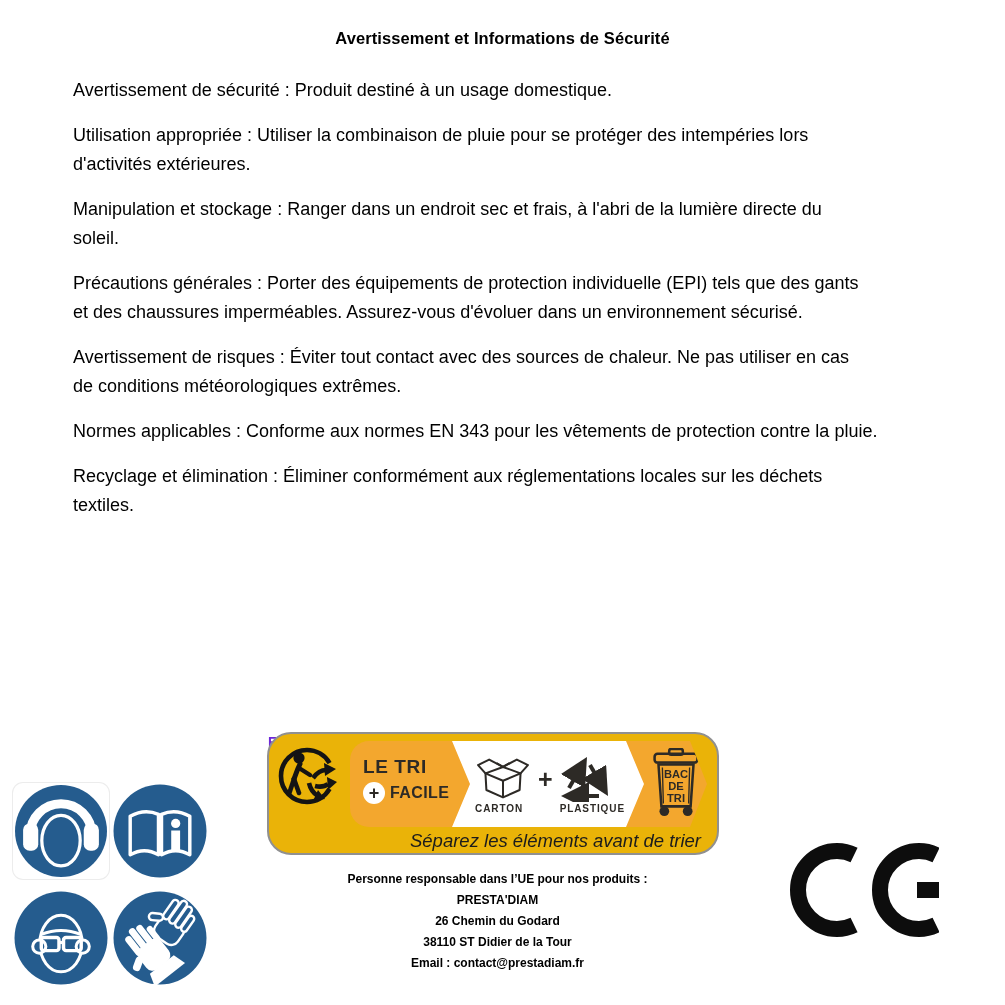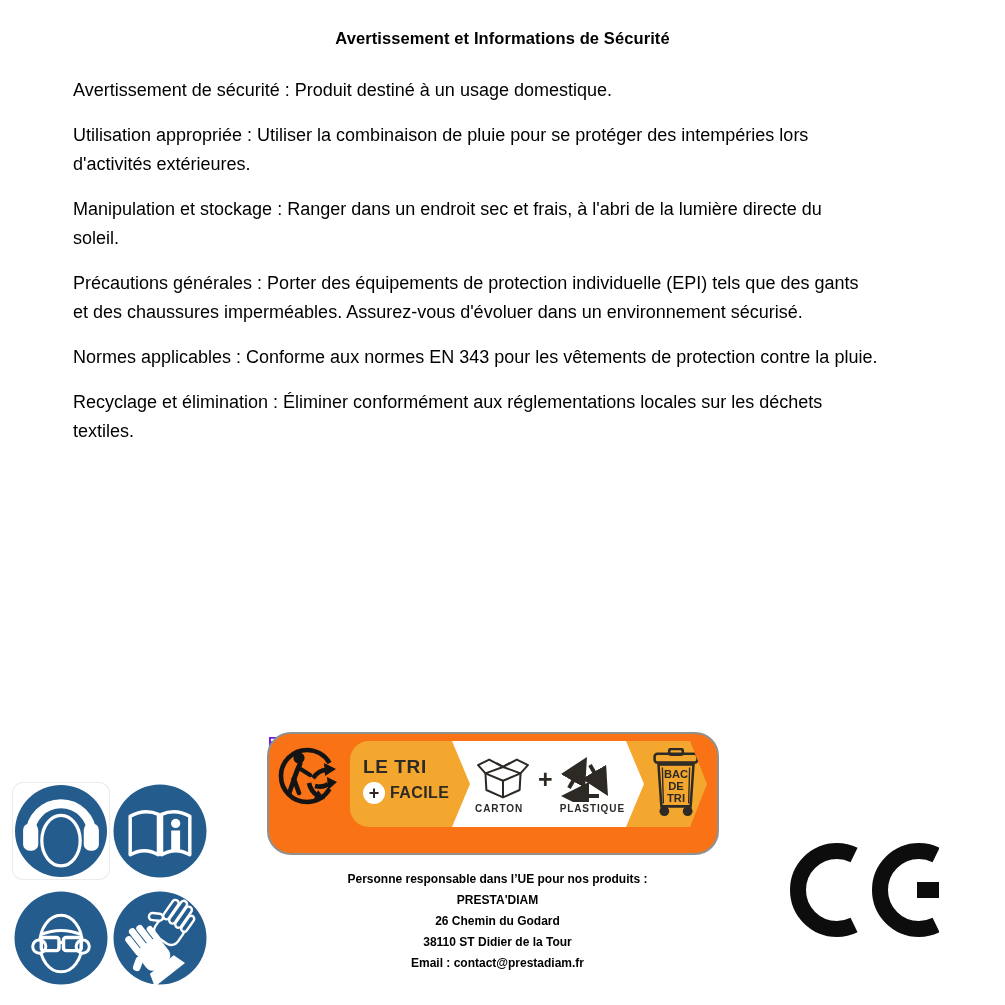--- a/index.html
+++ b/index.html
@@ -23,21 +23,21 @@
     display:grid; grid-template-columns:96px 96px; gap:11px 3px;
   }
   .icon-tile { width:96px; height:96px; }
   .icon-tile.sticker { background:#fff; border-radius:10px; box-shadow:0 0 0 1px #ececec; }
   .icon-tile svg { display:block; }
 
   
   .fr-code { position:absolute; left:268px; top:734px; font-weight:bold; font-size:14px; color:#6d28d9; }
   .tri-box {
     position:absolute; left:267px; top:732px; width:452px; height:123px;
-    background:#f97316; border:2px solid #909090; border-radius:24px; box-sizing:border-box;
+    background:#eab308; border:2px solid #909090; border-radius:24px; box-sizing:border-box;
   }
   .triman { position:absolute; left:9px; top:7px; }
   .band {
     position:absolute; left:81px; top:7px; width:357px; height:86px;
     background:#F3A72E; border-radius:19px 0 0 19px;
     clip-path: polygon(0 0, calc(100% - 17px) 0, 100% 50%, calc(100% - 17px) 100%, 0 100%);
   }
   .letri { position:absolute; left:13px; top:15px; color:#2d2a26; }
   .letri-line1 { font-size:19px; font-weight:bold; letter-spacing:0.6px; }
   .letri-line2 { display:flex; align-items:center; margin-top:4px; }
@@ -80,20 +80,22 @@
   <div class="title">Avertissement et Informations de Sécurité</div>
 
   <div class="body-text">
     <p>Avertissement de sécurité : Produit destiné à un usage domestique.</p>
     <p>Utilisation appropriée : Utiliser la combinaison de pluie pour se protéger des intempéries lors
 d'activités extérieures.</p>
     <p>Manipulation et stockage : Ranger dans un endroit sec et frais, à l'abri de la lumière directe du
 soleil.</p>
     <p>Précautions générales : Porter des équipements de protection individuelle (EPI) tels que des gants
 et des chaussures imperméables. Assurez-vous d'évoluer dans un environnement sécurisé.</p>
+    <p>Avertissement de risques : Éviter tout contact avec des sources de chaleur. Ne pas utiliser en cas
+de conditions météorologiques extrêmes.</p>
     <p>Normes applicables : Conforme aux normes EN 343 pour les vêtements de protection contre la pluie.</p>
     <p>Recyclage et élimination : Éliminer conformément aux réglementations locales sur les déchets
 textiles.</p>
   </div>
 
   <div class="icons-grid">
 
     <div class="icon-tile sticker">
       <svg width="96" height="96" viewBox="0 0 95 95">
         <circle cx="47.5" cy="47.5" r="45.5" fill="#255C8E"></circle>
@@ -225,20 +227,21 @@
           <path d="M11,20 L12,57 M39,20 L38,57" stroke="#2d2a26" stroke-width="1.4" fill="none"></path>
           <circle cx="13" cy="65" r="5" fill="#2d2a26"></circle>
           <circle cx="37" cy="65" r="5" fill="#2d2a26"></circle>
           <text x="25" y="31" text-anchor="middle" font-size="11.5" font-weight="bold" fill="#2d2a26">BAC</text>
           <text x="25" y="43" text-anchor="middle" font-size="11.5" font-weight="bold" fill="#2d2a26">DE</text>
           <text x="25" y="55" text-anchor="middle" font-size="11.5" font-weight="bold" fill="#2d2a26">TRI</text>
         </svg>
       </div>
     </div>
 
+    <div class="instruction">Séparez les éléments avant de trier</div>
   </div>
 
   <div class="address">
     <div>Personne responsable dans l’UE pour nos produits :</div>
     <div>PRESTA'DIAM</div>
     <div>26 Chemin du Godard</div>
     <div>38110 ST Didier de la Tour</div>
     <div>Email : contact@prestadiam.fr</div>
   </div>
 

